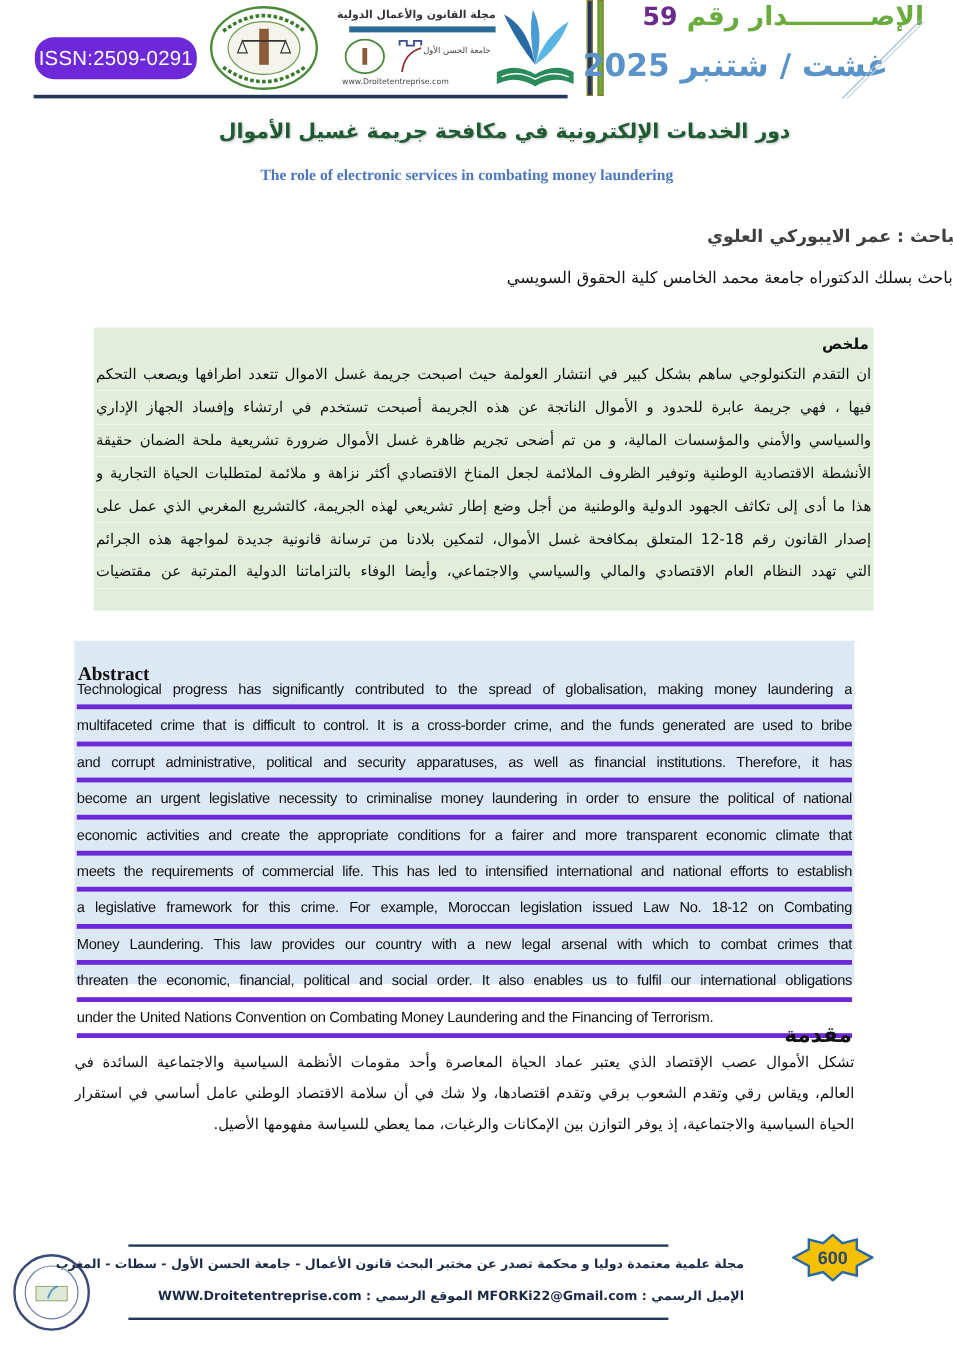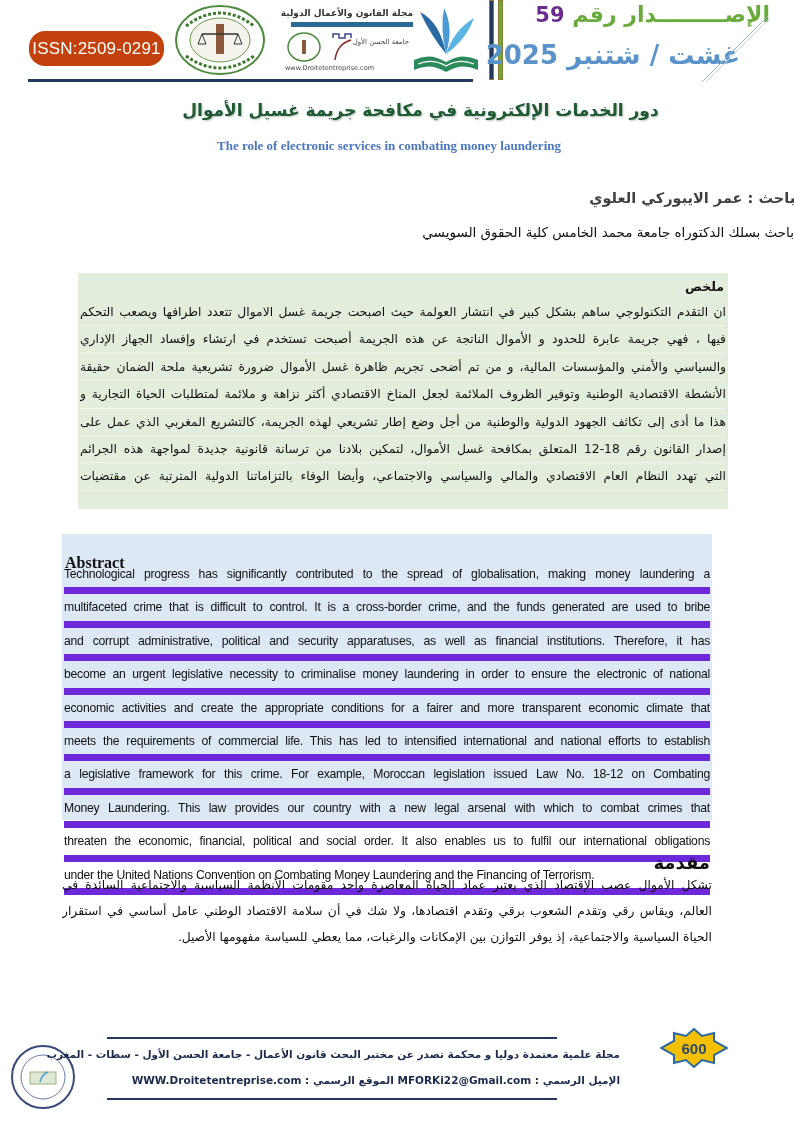--- a/index.html
+++ b/index.html
@@ -2,21 +2,21 @@
 <html><head>
   <meta charset="utf-8">
   <style>
     * { box-sizing: border-box; margin: 0; padding: 0; }
     html, body { width: 794px; height: 1123px; background: #ffffff; overflow: hidden; }
     body { position: relative; font-family: "DejaVu Sans", sans-serif; color: #111; }
 
     
     .issn-badge {
       position: absolute; left: 29px; top: 31px; width: 135px; height: 35px;
-      background: #c2410c; border-radius: 16px;
+      background: #6d28d9; border-radius: 16px;
       color: #fff; font-family: "Liberation Sans", sans-serif; font-size: 17px;
       display: flex; align-items: center; justify-content: center; letter-spacing: 0.2px;
     }
     .logo-lab {
       position: absolute; left: 174px; top: 4px; width: 92px; height: 72px;
     }
     .journal-banner {
       position: absolute; left: 283px; top: 6px; width: 130px; height: 68px;
       font-family: "DejaVu Sans", sans-serif;
     }
@@ -94,21 +94,21 @@
       position: absolute; left: 62px; top: 534px; width: 650px; height: 286px;
       background: #dce8f4;
     }
     .box-en .heading {
       position: absolute; left: 3px; top: 20px; font-family: "Liberation Serif", serif; font-weight: bold; font-size: 16px;
     }
     .box-en .body {
       position: absolute; left: 2px; right: 2px; top: 27px;
       font-family: "Liberation Sans", sans-serif; font-size: 12.2px; line-height: 26.4px; letter-spacing: -0.25px;
     }
-    .box-en .line { display: block; border-bottom: 7px solid #6d28d9; white-space: nowrap; overflow: hidden; text-align: justify; text-align-last: justify; }
+    .box-en .line { display: block; border-bottom: 4px solid #6d28d9; white-space: nowrap; overflow: hidden; text-align: justify; text-align-last: justify; }
     .box-en .line.last { text-align-last: left; }
 
     
     .intro-heading {
       position: absolute; right: 84px; top: 852px; direction: rtl; font-weight: bold; font-size: 18px;
     }
     .intro-body {
       position: absolute; left: 62px; width: 650px; top: 872px;
       direction: rtl; font-size: 12.3px; line-height: 26px;
     }
@@ -207,21 +207,21 @@
     <span class="line">التي تهدد النظام العام الاقتصادي والمالي والسياسي والاجتماعي، وأيضا الوفاء بالتزاماتنا الدولية المترتبة عن مقتضيات</span>
   </div>
 </div>
 
 <div class="box-en">
   <div class="heading">Abstract</div>
   <div class="body">
     <span class="line">Technological progress has significantly contributed to the spread of globalisation, making money laundering a</span>
     <span class="line">multifaceted crime that is difficult to control. It is a cross-border crime, and the funds generated are used to bribe</span>
     <span class="line">and corrupt administrative, political and security apparatuses, as well as financial institutions. Therefore, it has</span>
-    <span class="line">become an urgent legislative necessity to criminalise money laundering in order to ensure the electronic of national</span>
+    <span class="line">become an urgent legislative necessity to criminalise money laundering in order to ensure the political of national</span>
     <span class="line">economic activities and create the appropriate conditions for a fairer and more transparent economic climate that</span>
     <span class="line">meets the requirements of commercial life. This has led to intensified international and national efforts to establish</span>
     <span class="line">a legislative framework for this crime. For example, Moroccan legislation issued Law No. 18-12 on Combating</span>
     <span class="line">Money Laundering. This law provides our country with a new legal arsenal with which to combat crimes that</span>
     <span class="line">threaten the economic, financial, political and social order. It also enables us to fulfil our international obligations</span>
     <span class="line last">under the United Nations Convention on Combating Money Laundering and the Financing of Terrorism.</span>
   </div>
 </div>
 
 <div class="intro-heading">مقدمة</div>

